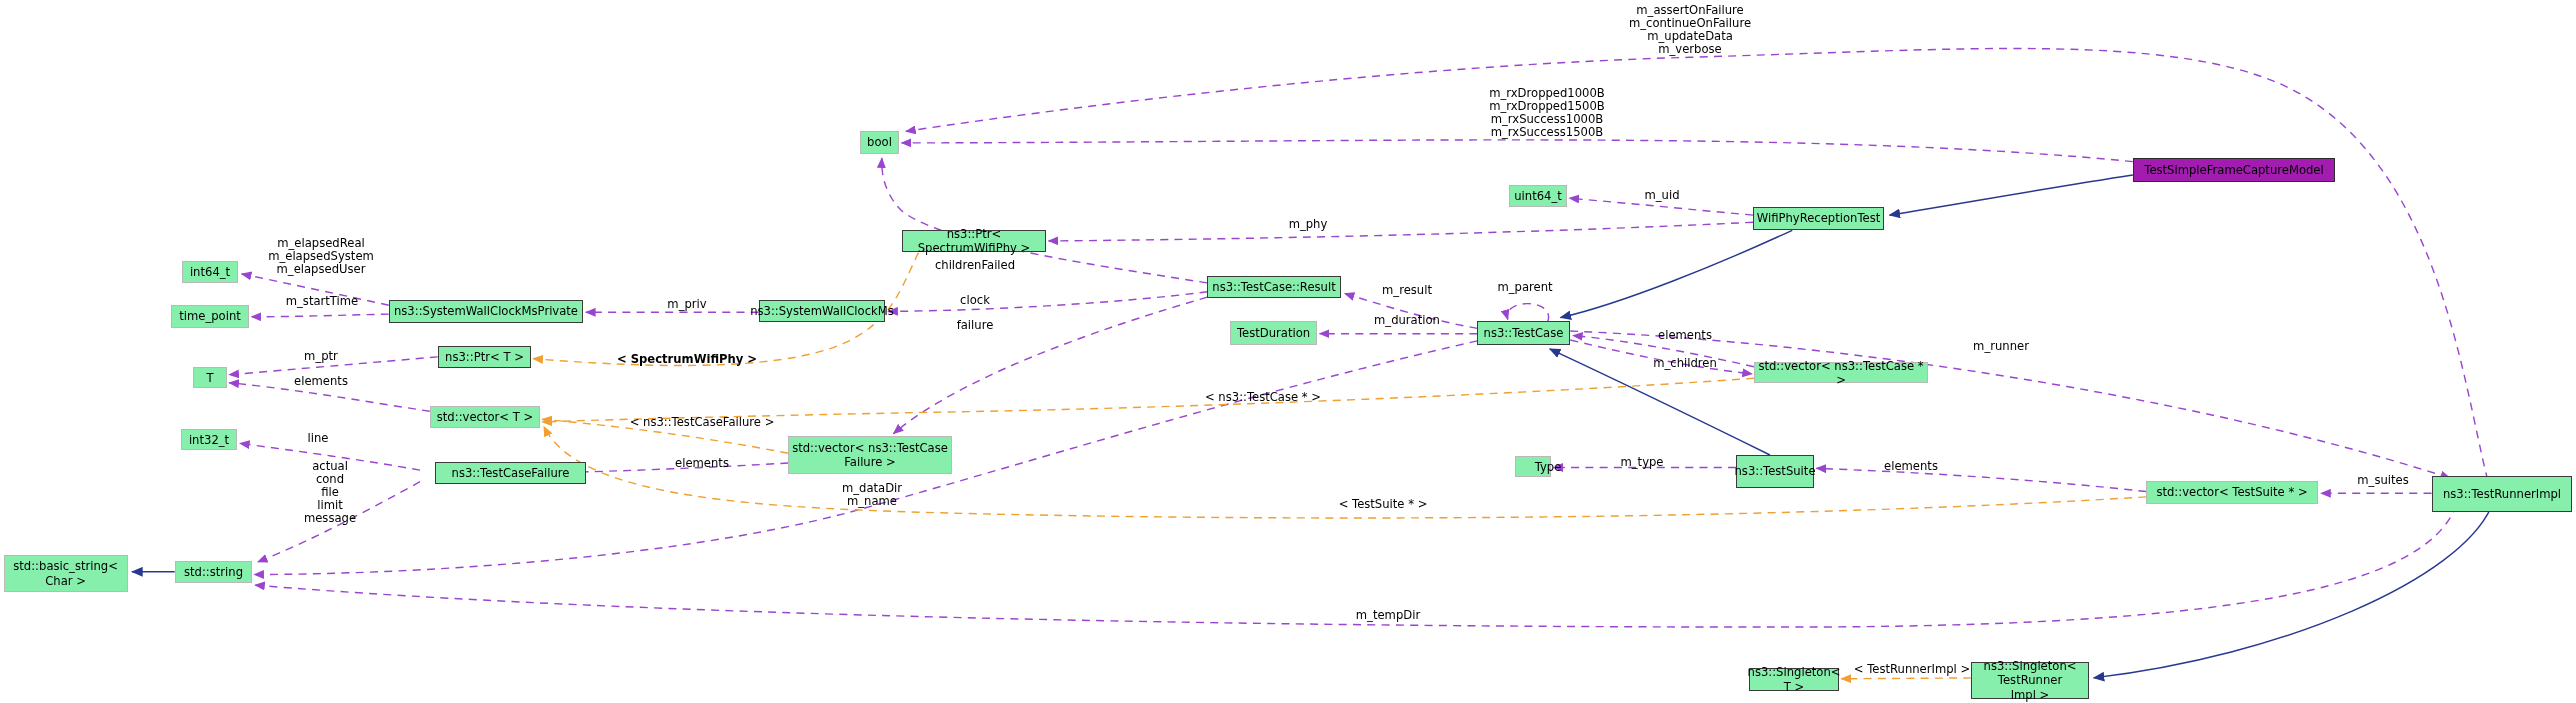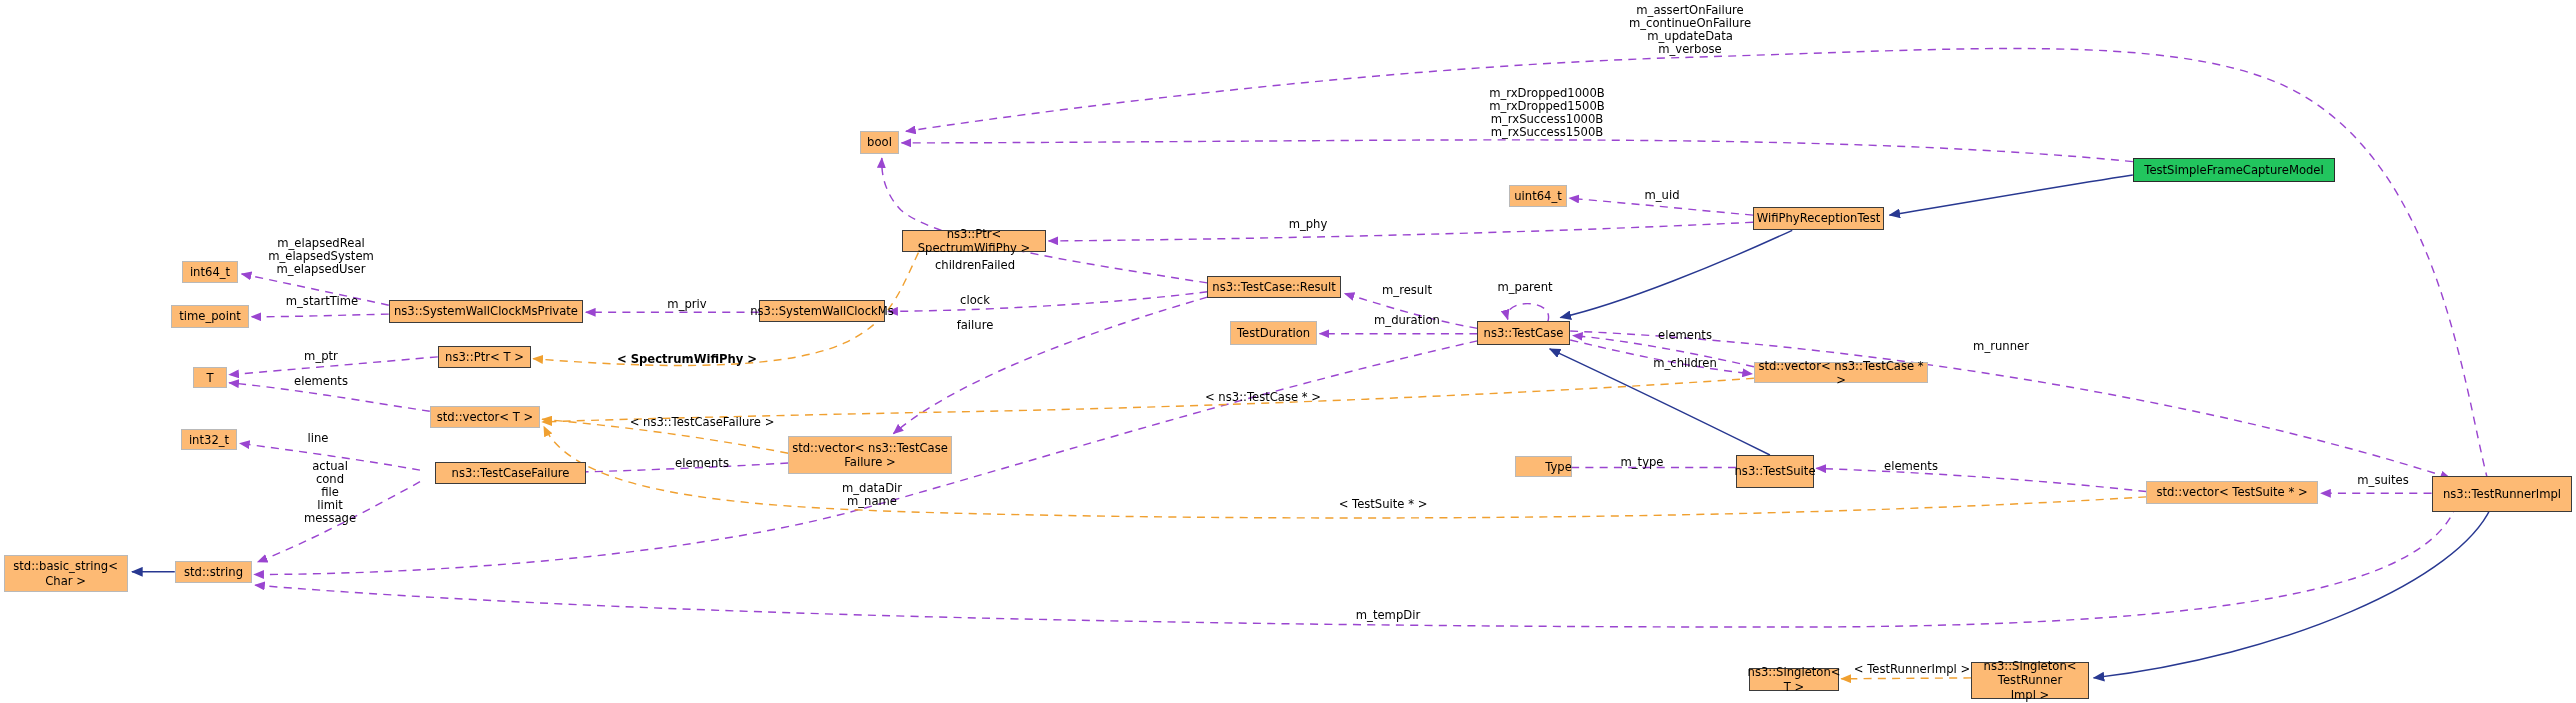--- a/index.html
+++ b/index.html
@@ -1,23 +1,23 @@
 <!DOCTYPE html>
 <html style="font-size:14.3px"><head>
 <meta charset="utf-8">
 <style>
   html,body{margin:0;padding:0;background:#fff;}
   #canvas{position:relative;width:2576px;height:704px;background:#ffffff;overflow:hidden;
           font-family:"DejaVu Sans","Liberation Sans",sans-serif;color:#000;}
   #edges{position:absolute;left:0;top:0;width:2576px;height:704px;}
-  .node{position:absolute;background:#fdba74;border:0.9px solid #b9b9b9;box-sizing:border-box;
+  .node{position:absolute;background:#86efac;border:0.9px solid #b9b9b9;box-sizing:border-box;
         display:flex;align-items:center;justify-content:center;text-align:center;
         font-size:11.6px;line-height:1.22;white-space:pre-line;z-index:2;}
   .node.class{border:1.3px solid #3b3b3b;}
-  .node.highlight{background:#22c55e;border:1.3px solid #2b2b2b;}
+  .node.highlight{background:#a21caf;border:1.3px solid #2b2b2b;}
   .elabel{position:absolute;transform:translateX(-50%);text-align:center;font-size:11.6px;
           line-height:13px;white-space:pre-line;z-index:3;}
 </style>
 </head>
 <body>
 
 <div id="canvas">
 
   <svg id="edges" viewBox="0 0 2889 789" xmlns="http://www.w3.org/2000/svg">
     <defs>
@@ -91,21 +91,21 @@
   <div class="node" style="left:1230px;top:321px;width:87px;height:24px;">TestDuration</div>
   <div class="node class" style="left:1477px;top:321px;width:93px;height:24px;">ns3::TestCase</div>
   <div class="node" style="left:193px;top:367px;width:34px;height:21.4px;">T</div>
   <div class="node class" style="left:438px;top:346px;width:93px;height:22px;">ns3::Ptr&lt; T &gt;</div>
   <div class="node" style="left:430px;top:406px;width:110px;height:22px;">std::vector&lt; T &gt;</div>
   <div class="node" style="left:181px;top:429px;width:56px;height:21.4px;">int32_t</div>
   <div class="node class" style="left:420px;top:462px;width:151px;height:22px;margin-left:15px;">ns3::TestCaseFailure</div>
   <div class="node" style="left:788px;top:436px;width:164px;height:38px;">std::vector&lt; ns3::TestCase
 Failure &gt;</div>
   <div class="node" style="left:1754px;top:362px;width:174px;height:21.4px;">std::vector&lt; ns3::TestCase * &gt;</div>
-  <div class="node" style="left:1515px;top:456px;width:57px;height:21.4px;padding-left:30px;">Type</div>
+  <div class="node" style="left:1515px;top:456px;width:36px;height:21.4px;padding-left:30px;">Type</div>
   <div class="node class" style="left:1736px;top:455px;width:78px;height:33px;">ns3::TestSuite</div>
   <div class="node" style="left:2146px;top:481px;width:172px;height:23px;">std::vector&lt; TestSuite * &gt;</div>
   <div class="node class" style="left:2432px;top:476px;width:140px;height:36px;">ns3::TestRunnerImpl</div>
   <div class="node" style="left:3.6px;top:555px;width:124px;height:37px;">std::basic_string&lt;
 Char &gt;</div>
   <div class="node" style="left:175px;top:561px;width:77px;height:22px;">std::string</div>
   <div class="node class" style="left:1749px;top:668px;width:90px;height:23px;">ns3::Singleton&lt; T &gt;</div>
   <div class="node class" style="left:1971px;top:662px;width:118px;height:37px;">ns3::Singleton&lt; TestRunner
 Impl &gt;</div>
 

